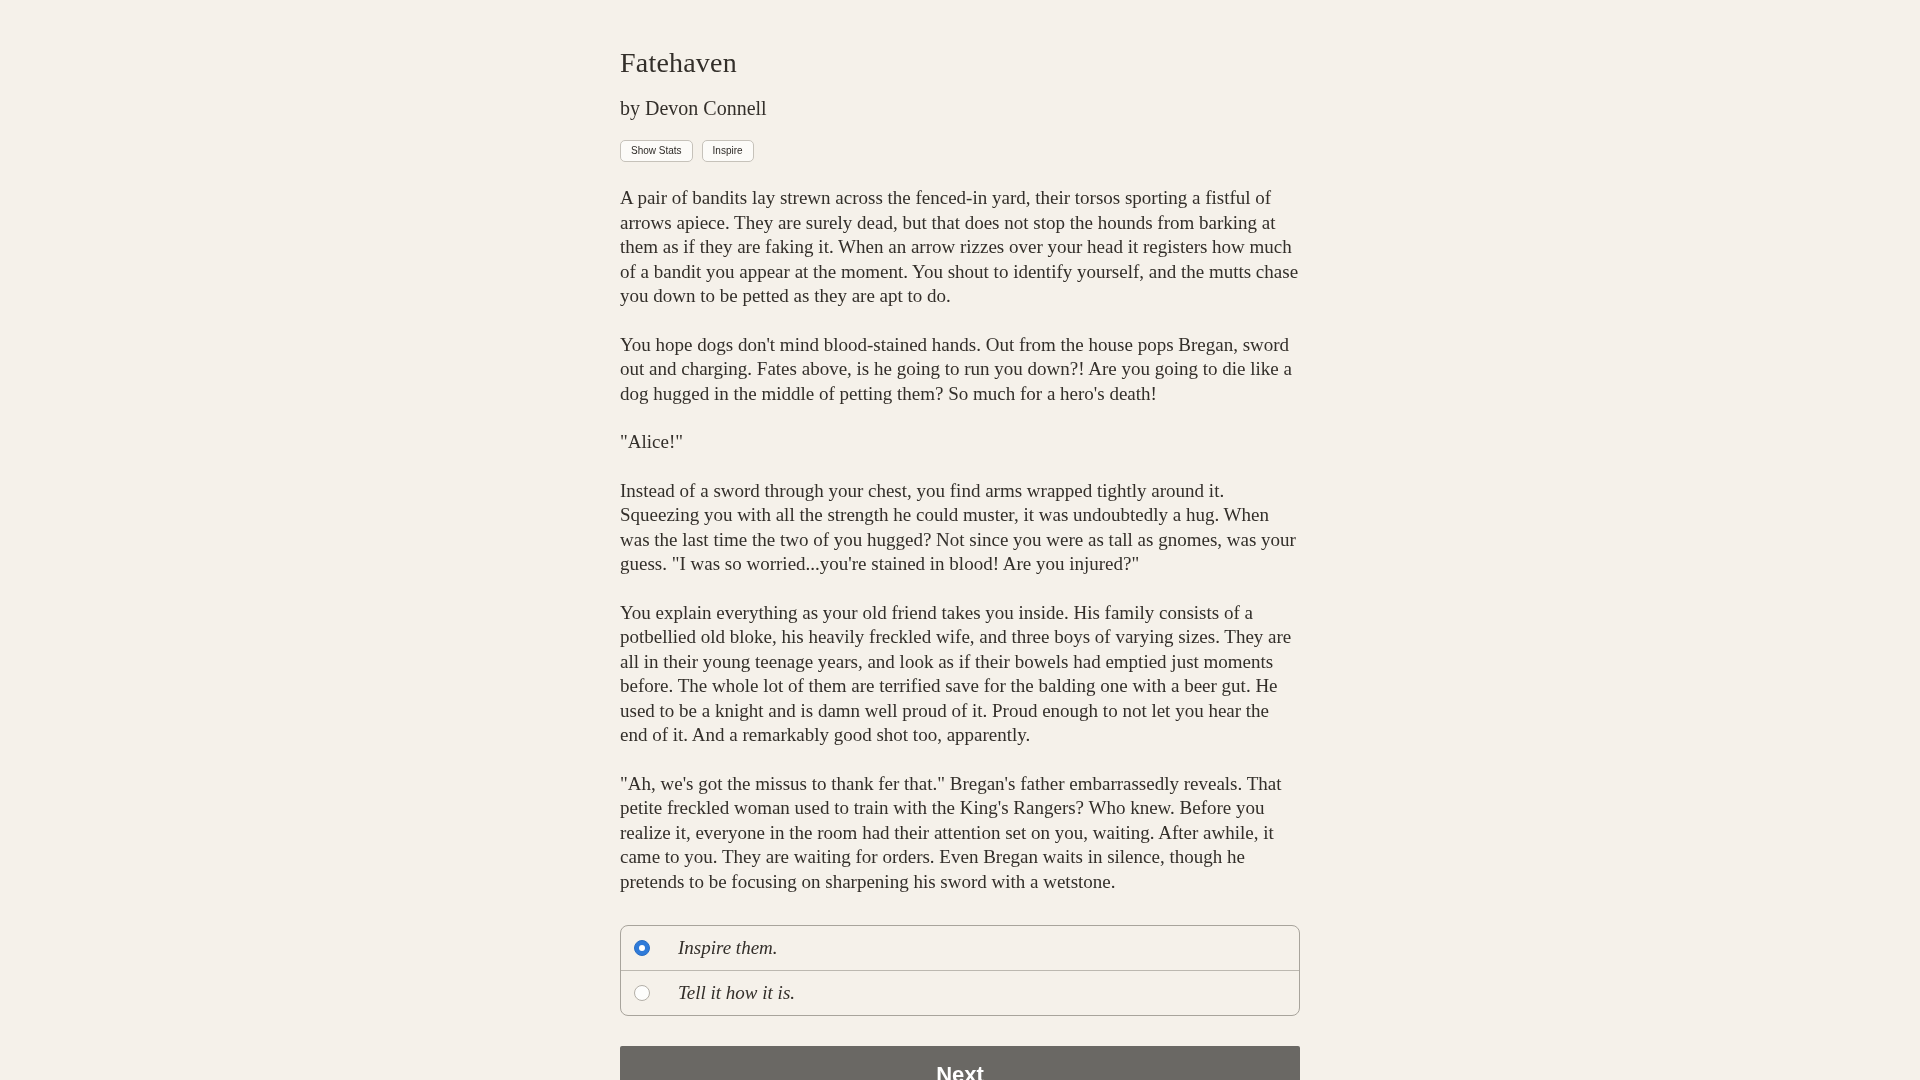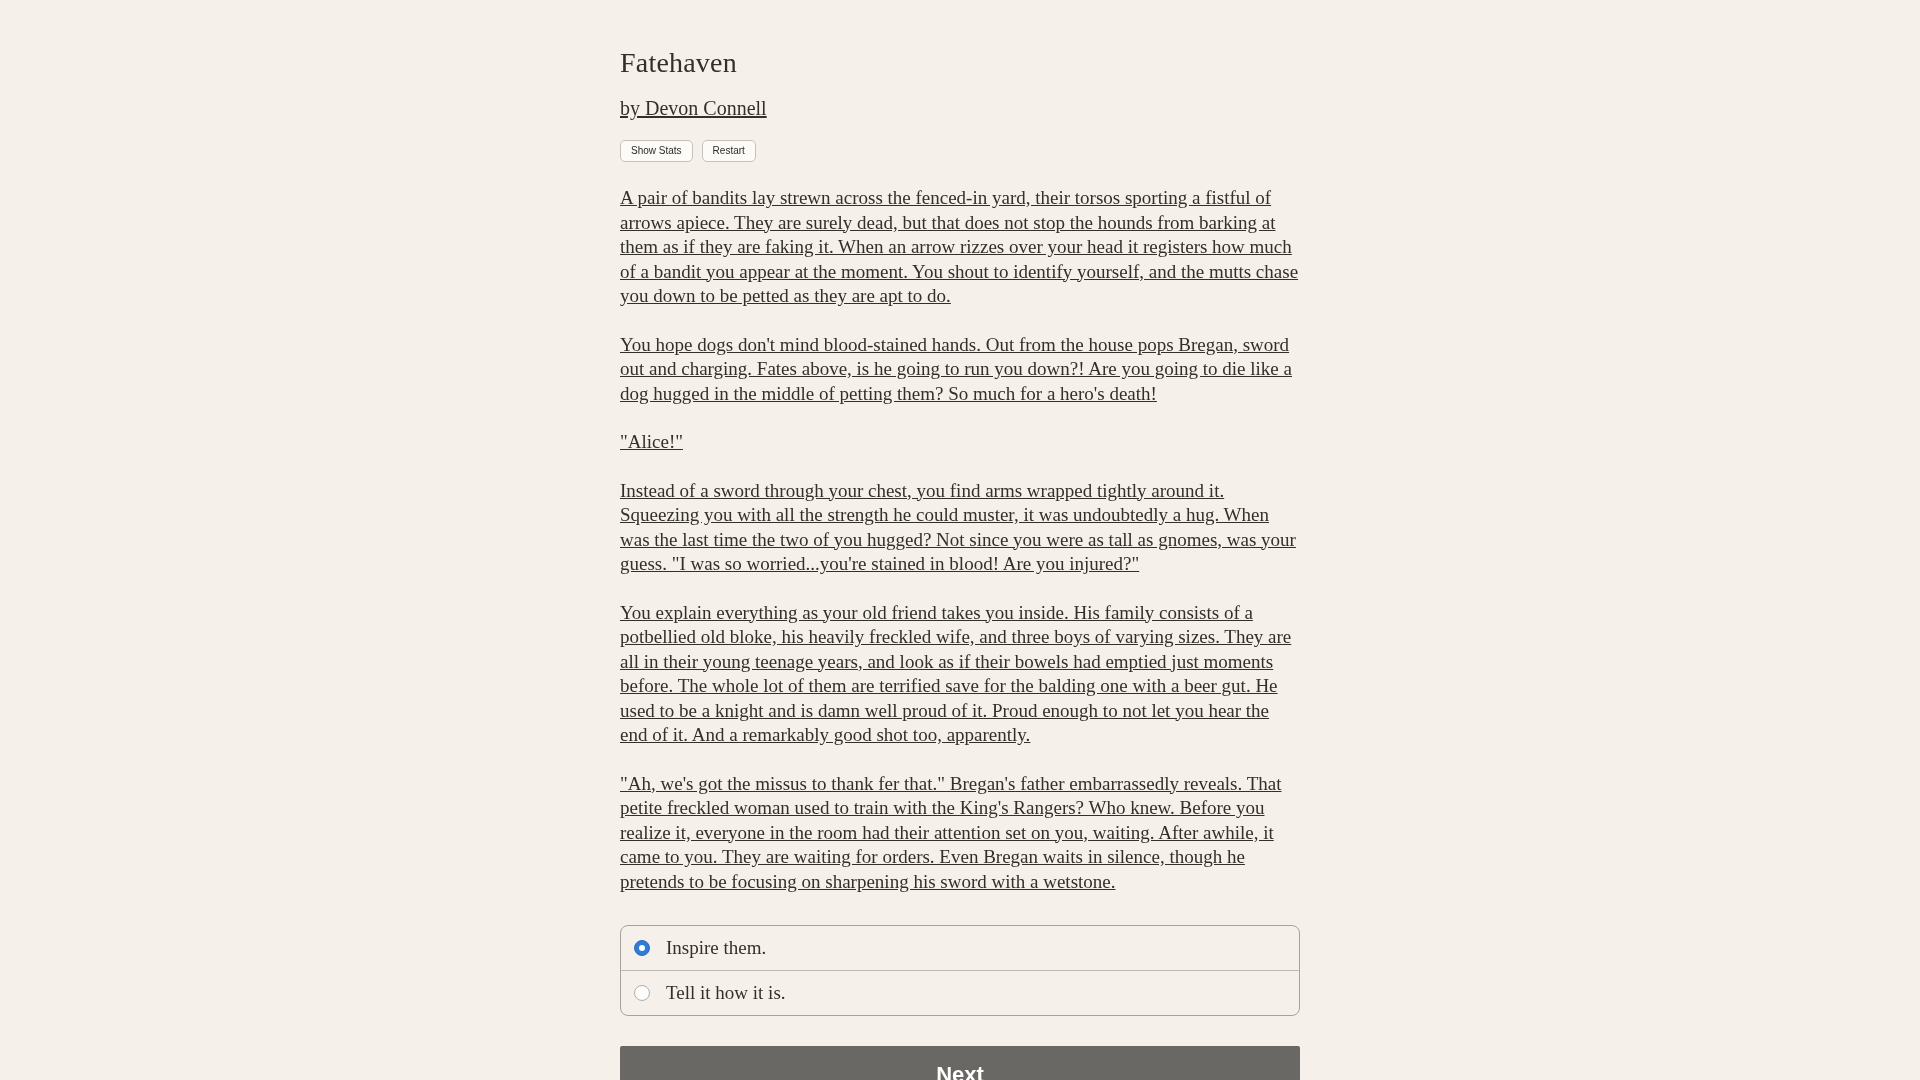--- a/index.html
+++ b/index.html
@@ -25,56 +25,56 @@
   }
   .game-title{
     font-size:28px;
     font-weight:400;
     margin:6px 0 0 0;
     letter-spacing:0.2px;
   }
   .byline{
     font-size:20px;
     margin-top:18px;
-    text-decoration:underline;
   }
   .toolbar{
     margin-top:20px;
     display:flex;
     gap:9px;
   }
   .chrome-btn{
     font-family:"Liberation Sans", sans-serif;
     font-size:10px;
     color:#2e2b27;
     background:#fcfbf8;
     border:1px solid #c6c2ba;
     border-radius:5px;
     padding:2px 10px 3px 10px;
     line-height:15px;
     cursor:pointer;
   }
-  .story{margin-top:8px;text-decoration:underline;}
+  .story{margin-top:8px;}
   .story p{
     font-size:19px;
     line-height:24.5px;
     margin:24px 0;
   }
   .choice-box{
     margin-top:31px;
     border:1px solid var(--box-border);
     border-radius:8px;
     overflow:hidden;
   }
   .choice-row{
     display:flex;
     align-items:center;
-    gap:16px;
+    gap:28px;
     padding:11px 13px;
     cursor:pointer;
+    font-style:italic;
   }
   .choice-row + .choice-row{
     border-top:1px solid #bcb8b0;
   }
   .radio{
     width:16px;height:16px;
     border-radius:50%;
     background:#fdfdfc;
     border:1px solid #b3afa7;
     flex:0 0 16px;
@@ -114,21 +114,21 @@
 <body>
 
 <div class="content">
 
   <h1 class="game-title">Fatehaven</h1>
 
   <div class="byline">by Devon Connell</div>
 
   <div class="toolbar">
     <button class="chrome-btn">Show Stats</button>
-    <button class="chrome-btn">Restart</button>
+    <button class="chrome-btn">Inspire</button>
   </div>
 
   <div class="story">
     <p>A pair of bandits lay strewn across the fenced-in yard, their torsos sporting a fistful of arrows apiece. They are surely dead, but that does not stop the hounds from barking at them as if they are faking it. When an arrow rizzes over your head it registers how much of a bandit you appear at the moment. You shout to identify yourself, and the mutts chase you down to be petted as they are apt to do.</p>
     <p>You hope dogs don't mind blood-stained hands. Out from the house pops Bregan, sword out and charging. Fates above, is he going to run you down?! Are you going to die like a dog hugged in the middle of petting them? So much for a hero's death!</p>
     <p>"Alice!"</p>
     <p>Instead of a sword through your chest, you find arms wrapped tightly around it. Squeezing you with all the strength he could muster, it was undoubtedly a hug. When was the last time the two of you hugged? Not since you were as tall as gnomes, was your guess. "I was so worried...you're stained in blood! Are you injured?"</p>
     <p>You explain everything as your old friend takes you inside. His family consists of a potbellied old bloke, his heavily freckled wife, and three boys of varying sizes. They are all in their young teenage years, and look as if their bowels had emptied just moments before. The whole lot of them are terrified save for the balding one with a beer gut. He used to be a knight and is damn well proud of it. Proud enough to not let you hear the end of it. And a remarkably good shot too, apparently.</p>
     <p>"Ah, we's got the missus to thank fer that." Bregan's father embarrassedly reveals. That petite freckled woman used to train with the King's Rangers? Who knew. Before you realize it, everyone in the room had their attention set on you, waiting. After awhile, it came to you. They are waiting for orders. Even Bregan waits in silence, though he pretends to be focusing on sharpening his sword with a wetstone.</p>
   </div>

